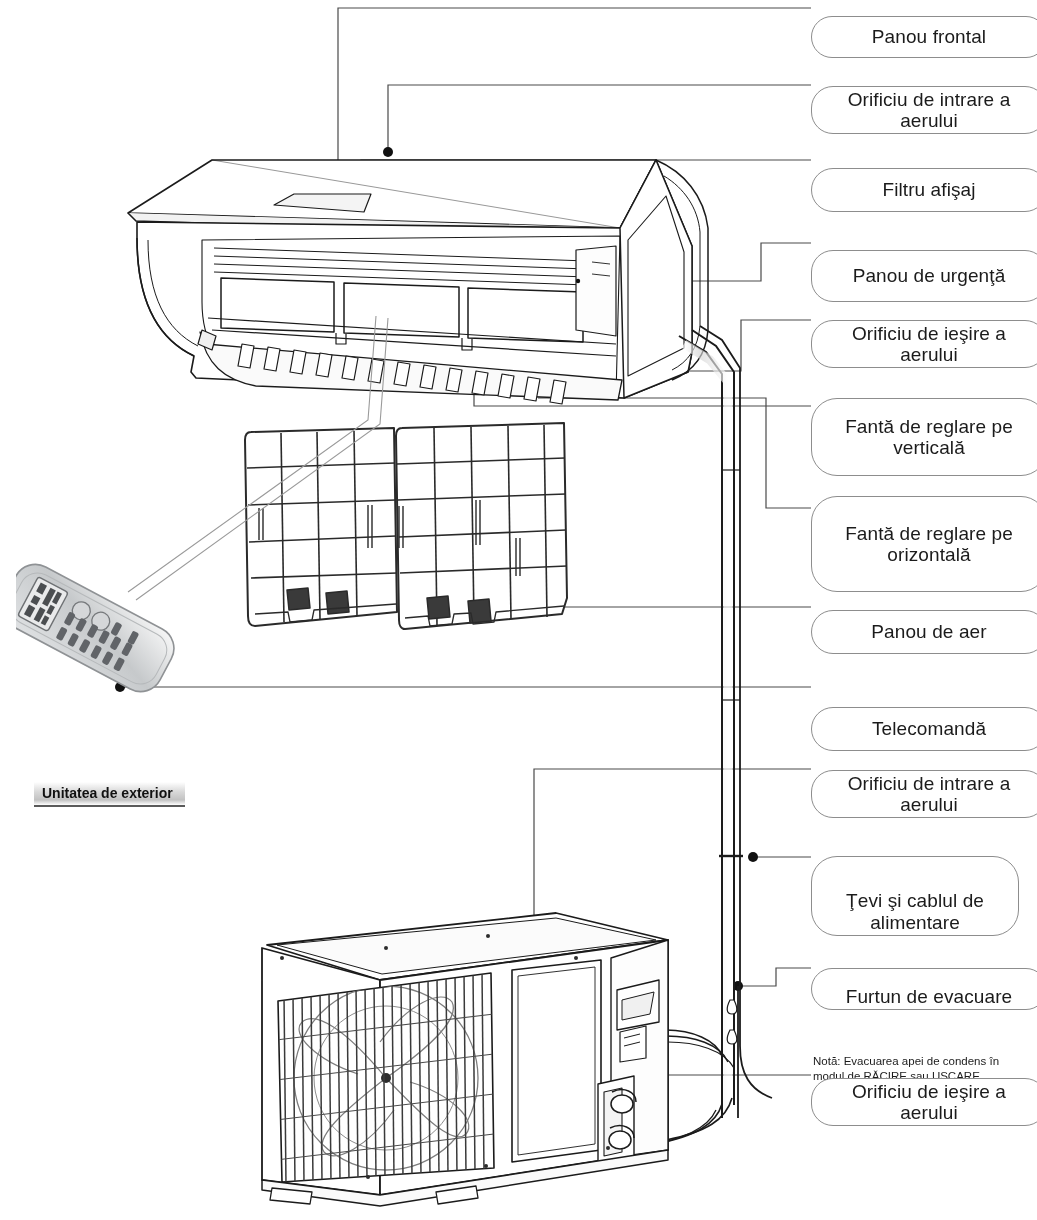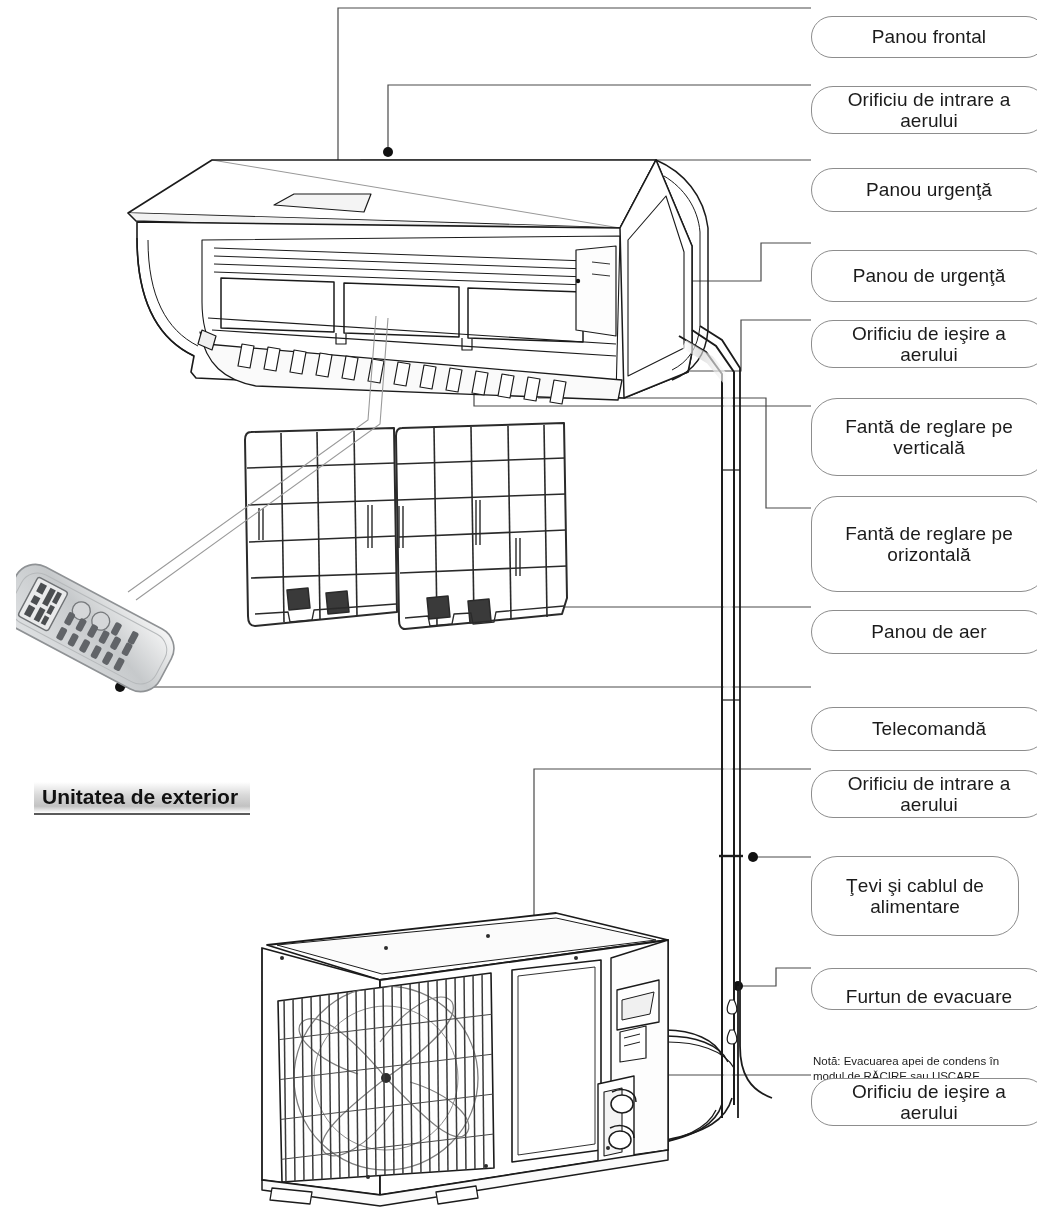--- a/index.html
+++ b/index.html
@@ -45,21 +45,21 @@
   .note {
     position: absolute;
     font-size: 11.5px;
     line-height: 1.32;
     color: #1b1b1b;
     width: 215px;
     text-align: left;
   }
   .section-heading {
     position: absolute;
-    font-size: 21px;
+    font-size: 14px;
     font-weight: bold;
     color: #111111;
     padding: 3px 12px 4px 8px;
     white-space: nowrap;
     background: linear-gradient(to bottom, #ffffff 0%, #d9d9d9 42%, #c2c2c2 78%, #ffffff 100%);
     border-bottom: 2px solid #5a5a5a;
   }
 </style>
 </head>
 <body>
@@ -397,21 +397,21 @@
 
   <div class="callout" style="left:795px; top:16px; width:236px; height:42px;">
     <span>Panou frontal</span>
   </div>
 
   <div class="callout" style="left:795px; top:86px; width:236px; height:48px;">
     <span>Orificiu de intrare a aerului</span>
   </div>
 
   <div class="callout" style="left:795px; top:168px; width:236px; height:44px;">
-    <span>Panou urgenţă</span>
+    <span>Filtru afişaj</span>
   </div>
 
   <div class="callout" style="left:795px; top:250px; width:236px; height:52px;">
     <span>Panou de urgenţă</span>
   </div>
 
   <div class="callout" style="left:795px; top:320px; width:236px; height:48px;">
     <span>Orificiu de ieşire a aerului</span>
   </div>
 
@@ -428,21 +428,21 @@
   </div>
 
   <div class="callout" style="left:795px; top:707px; width:236px; height:44px;">
     <span>Telecomandă</span>
   </div>
 
   <div class="callout" style="left:795px; top:770px; width:236px; height:48px;">
     <span>Orificiu de intrare a aerului</span>
   </div>
 
-  <div class="callout tall" style="left:795px; top:856px; width:208px; height:80px;">
+  <div class="callout tall" style="left:795px; top:856px; width:208px; height:80px;align-items:flex-end;">
     <span>Ţevi şi cablul de alimentare</span>
   </div>
 
   <div class="callout" style="left:795px; top:968px; width:236px; height:42px;align-items:flex-end;">
     <span>Furtun de evacuare</span>
   </div>
 
   <div class="note" style="left:797px; top:1054px;">
     <div>Notă: Evacuarea apei de condens în</div>
     <div>modul de RĂCIRE sau USCARE.</div>

